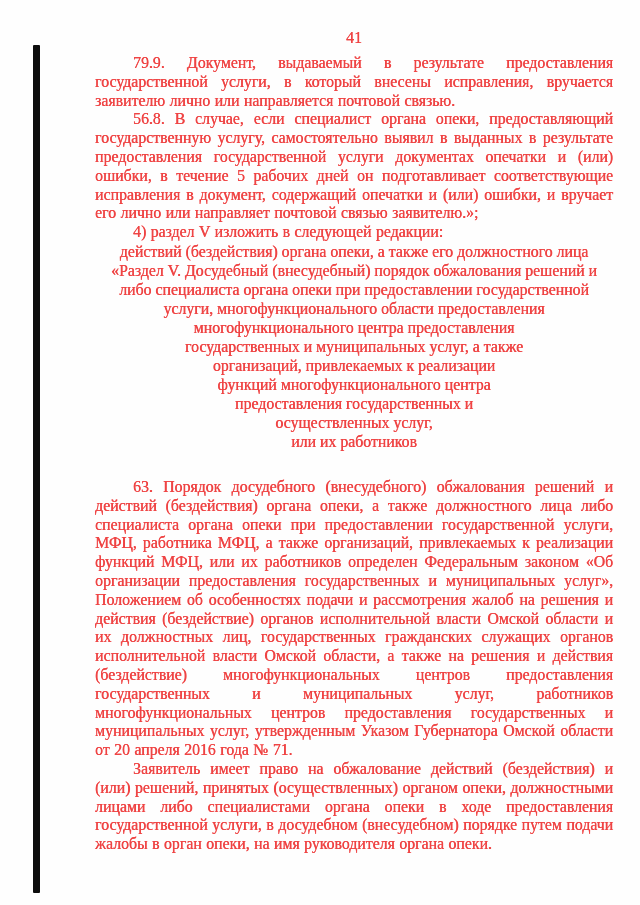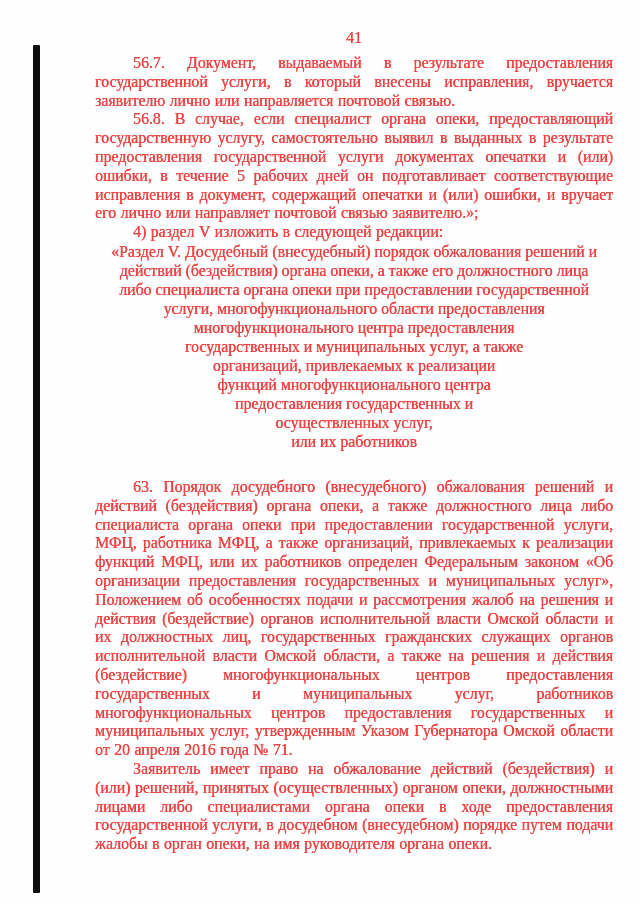--- a/index.html
+++ b/index.html
@@ -54,27 +54,27 @@
 </style>
 </head>
 <body>
 
 <div class="page">
   <div class="scan-bar"></div>
 
   <div class="content">
     <div class="page-num">41</div>
 
-    <p class="para">56.7. Документ, выдаваемый в результате предоставления государственной услуги, в который внесены исправления, вручается заявителю лично или направляется почтовой связью.</p>
+    <p class="para">79.9. Документ, выдаваемый в результате предоставления государственной услуги, в который внесены исправления, вручается заявителю лично или направляется почтовой связью.</p>
     <p class="para">56.8. В случае, если специалист органа опеки, предоставляющий государственную услугу, самостоятельно выявил в выданных в результате предоставления государственной услуги документах опечатки и (или) ошибки, в течение 5 рабочих дней он подготавливает соответствующие исправления в документ, содержащий опечатки и (или) ошибки, и вручает его лично или направляет почтовой связью заявителю.»;</p>
     <p class="para">4) раздел V изложить в следующей редакции:</p>
 
     <div class="heading">
+      <div class="h-line">действий (бездействия) органа опеки, а также его должностного лица</div>
       <div class="h-line">«Раздел V. Досудебный (внесудебный) порядок обжалования решений и</div>
-      <div class="h-line">действий (бездействия) органа опеки, а также его должностного лица</div>
       <div class="h-line">либо специалиста органа опеки при предоставлении государственной</div>
       <div class="h-line">услуги, многофункционального области предоставления</div>
       <div class="h-line">многофункционального центра предоставления</div>
       <div class="h-line">государственных и муниципальных услуг, а также</div>
       <div class="h-line">организаций, привлекаемых к реализации</div>
       <div class="h-line">функций многофункционального центра</div>
       <div class="h-line">предоставления государственных и</div>
       <div class="h-line">осуществленных услуг,</div>
       <div class="h-line">или их работников</div>
     </div>

